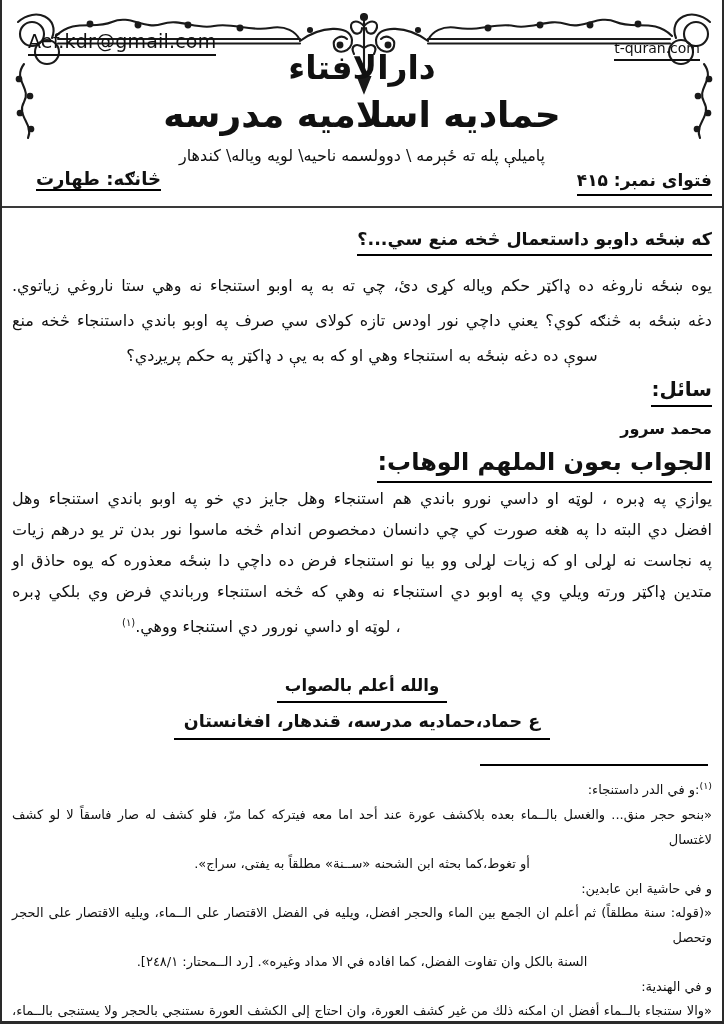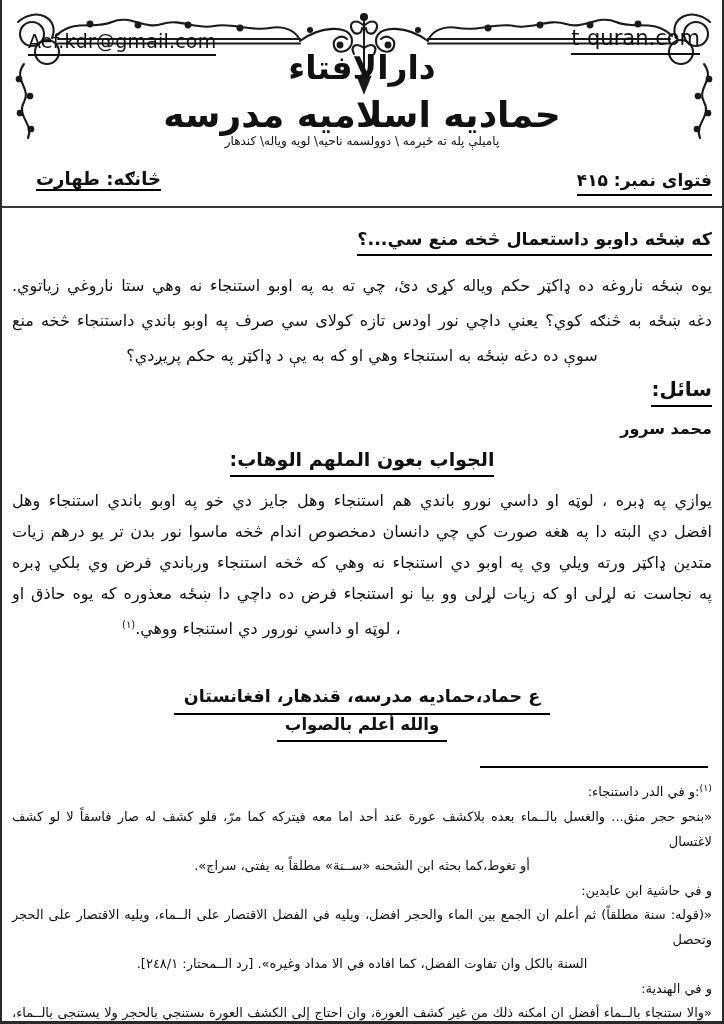--- a/index.html
+++ b/index.html
@@ -19,50 +19,50 @@
   .ornament{position:absolute;top:0;left:0;pointer-events:none;}
   
   .hdr{position:relative;height:206px;}
   .email{
     position:absolute;left:26px;top:30px;
     font-size:19px;letter-spacing:.2px;
     border-bottom:2px solid #111;padding-bottom:2px;
     direction:ltr;
   }
   .site{
-    position:absolute;right:22px;top:26px;
-    font-size:21px;
+    position:absolute;right:22px;top:40px;
+    font-size:14px;
     border-bottom:2px solid #111;padding-bottom:3px;
     direction:ltr;
   }
   .t1{position:absolute;top:48px;width:100%;text-align:center;
       font-size:33px;font-weight:bold;direction:rtl;}
   .t2{position:absolute;top:94px;width:100%;text-align:center;
       font-size:36px;font-weight:bold;direction:rtl;}
-  .addr{position:absolute;top:134px;width:100%;text-align:center;
-      font-size:12px;direction:rtl;}
+  .addr{position:absolute;top:146px;width:100%;text-align:center;
+      font-size:16px;direction:rtl;}
   .fatwa-no{position:absolute;right:10px;top:170px;font-size:17px;font-weight:bold;
       direction:rtl;border-bottom:2.5px solid #000;padding-bottom:4px;}
   .cat{position:absolute;left:34px;top:168px;font-size:18px;font-weight:bold;
       direction:rtl;border-bottom:2.5px solid #000;}
   .hdr-rule{position:absolute;left:0;right:0;top:206px;border-top:2.5px solid #3a3a3a;}
   
   .doc{position:absolute;top:209px;left:0;right:0;bottom:0;padding:0 10px;box-sizing:border-box;}
   .rline{direction:rtl;text-align:right;}
   .cline{direction:rtl;text-align:center;}
   .jline{direction:rtl;text-align:justify;text-align-last:justify;}
   .q-title{margin:20px 0 0 0;font-size:17.5px;font-weight:bold;}
   .q-title .ul{display:inline-block;border-bottom:2.5px solid #000;padding-bottom:5px;}
   .q-lines{margin-top:12px;font-size:16px;line-height:35px;}
   .asker-label{margin-top:4px;font-size:20px;font-weight:bold;}
   .asker-label .ul{display:inline-block;border-bottom:2.5px solid #000;padding-bottom:4px;}
   .asker-name{margin-top:12px;font-size:16px;font-weight:bold;}
-  .a-head{margin-top:10px;font-size:19px;font-weight:bold;text-align:center;}
+  .a-head{margin-top:10px;font-size:24px;font-weight:bold;}
   .a-head .ul{display:inline-block;border-bottom:2.5px solid #000;padding-bottom:5px;}
-  .a-lines{margin-top:8px;font-size:16px;line-height:31px;}
+  .a-lines{margin-top:0;font-size:16px;line-height:31px;}
   .a-last{padding-left:110px;padding-right:105px;text-align:left;}
   .a-last sup{font-size:10px;}
   .sig{margin-top:34px;text-align:center;direction:rtl;}
   .sig .s1{display:inline-block;font-size:16.5px;font-weight:bold;
       border-bottom:2.5px solid #000;padding:0 8px 6px 8px;}
   .sig .s2{display:inline-block;font-size:17.5px;font-weight:bold;
       border-bottom:2.5px solid #000;padding:6px 10px 7px 10px;margin-top:2px;}
   .fn-sep{margin:24px 4px 0 auto;width:228px;border-top:2px solid #000;}
   .fns{margin-top:8px;font-size:13px;line-height:24.5px;}
   .fns sup{font-size:9.5px;}
@@ -158,30 +158,30 @@
     </div>
     <div class="asker-name rline">محمد سرور</div>
 
     <div class="a-head rline">
       <span class="ul">الجواب بعون الملهم الوهاب:</span>
     </div>
 
     <div class="a-lines">
       <div class="jline">يوازي په ډبره ، لوټه او داسي نورو باندي هم استنجاء وهل جايز دي خو په اوبو باندي استنجاء وهل</div>
       <div class="jline">افضل دي البته دا په هغه صورت کي چي دانسان دمخصوص اندام څخه ماسوا نور بدن تر يو درهم زيات</div>
+      <div class="jline">په نجاست نه لړلی او که زيات لړلی وو بيا نو استنجاء فرض ده داچي دا ښځه معذوره که يوه حاذق او</div>
       <div class="jline">متدين ډاکټر ورته ويلي وي په اوبو دي استنجاء نه وهي که څخه استنجاء ورباندي فرض وي بلکي ډبره</div>
-      <div class="jline">په نجاست نه لړلی او که زيات لړلی وو بيا نو استنجاء فرض ده داچي دا ښځه معذوره که يوه حاذق او</div>
       <div class="rline a-last">
         <span>، لوټه او داسي نورور دي استنجاء ووهي.</span><sup>(١)</sup>
       </div>
     </div>
 
     <div class="sig">
+      <div><span class="s1">والله أعلم بالصواب</span></div>
       <div><span class="s2">ع حماد،حماديه مدرسه، قندهار، افغانستان</span></div>
-      <div><span class="s1">والله أعلم بالصواب</span></div>
     </div>
 
     <div class="fn-sep"></div>
 
     <div class="fns">
       <div class="rline">
         <sup>(١)</sup><span>:و في الدر داستنجاء:</span>
       </div>
       <div class="jline">«بنحو حجر منق... والغسل بالــماء بعده بلاکشف عورة عند أحد اما معه فيترکه کما مرّ، فلو کشف له صار فاسقاً لا لو کشف لاغتسال</div>
       <div class="cline">أو تغوط،کما بحثه ابن الشحنه «ســنة» مطلقاً به يفتی، سراج».</div>

